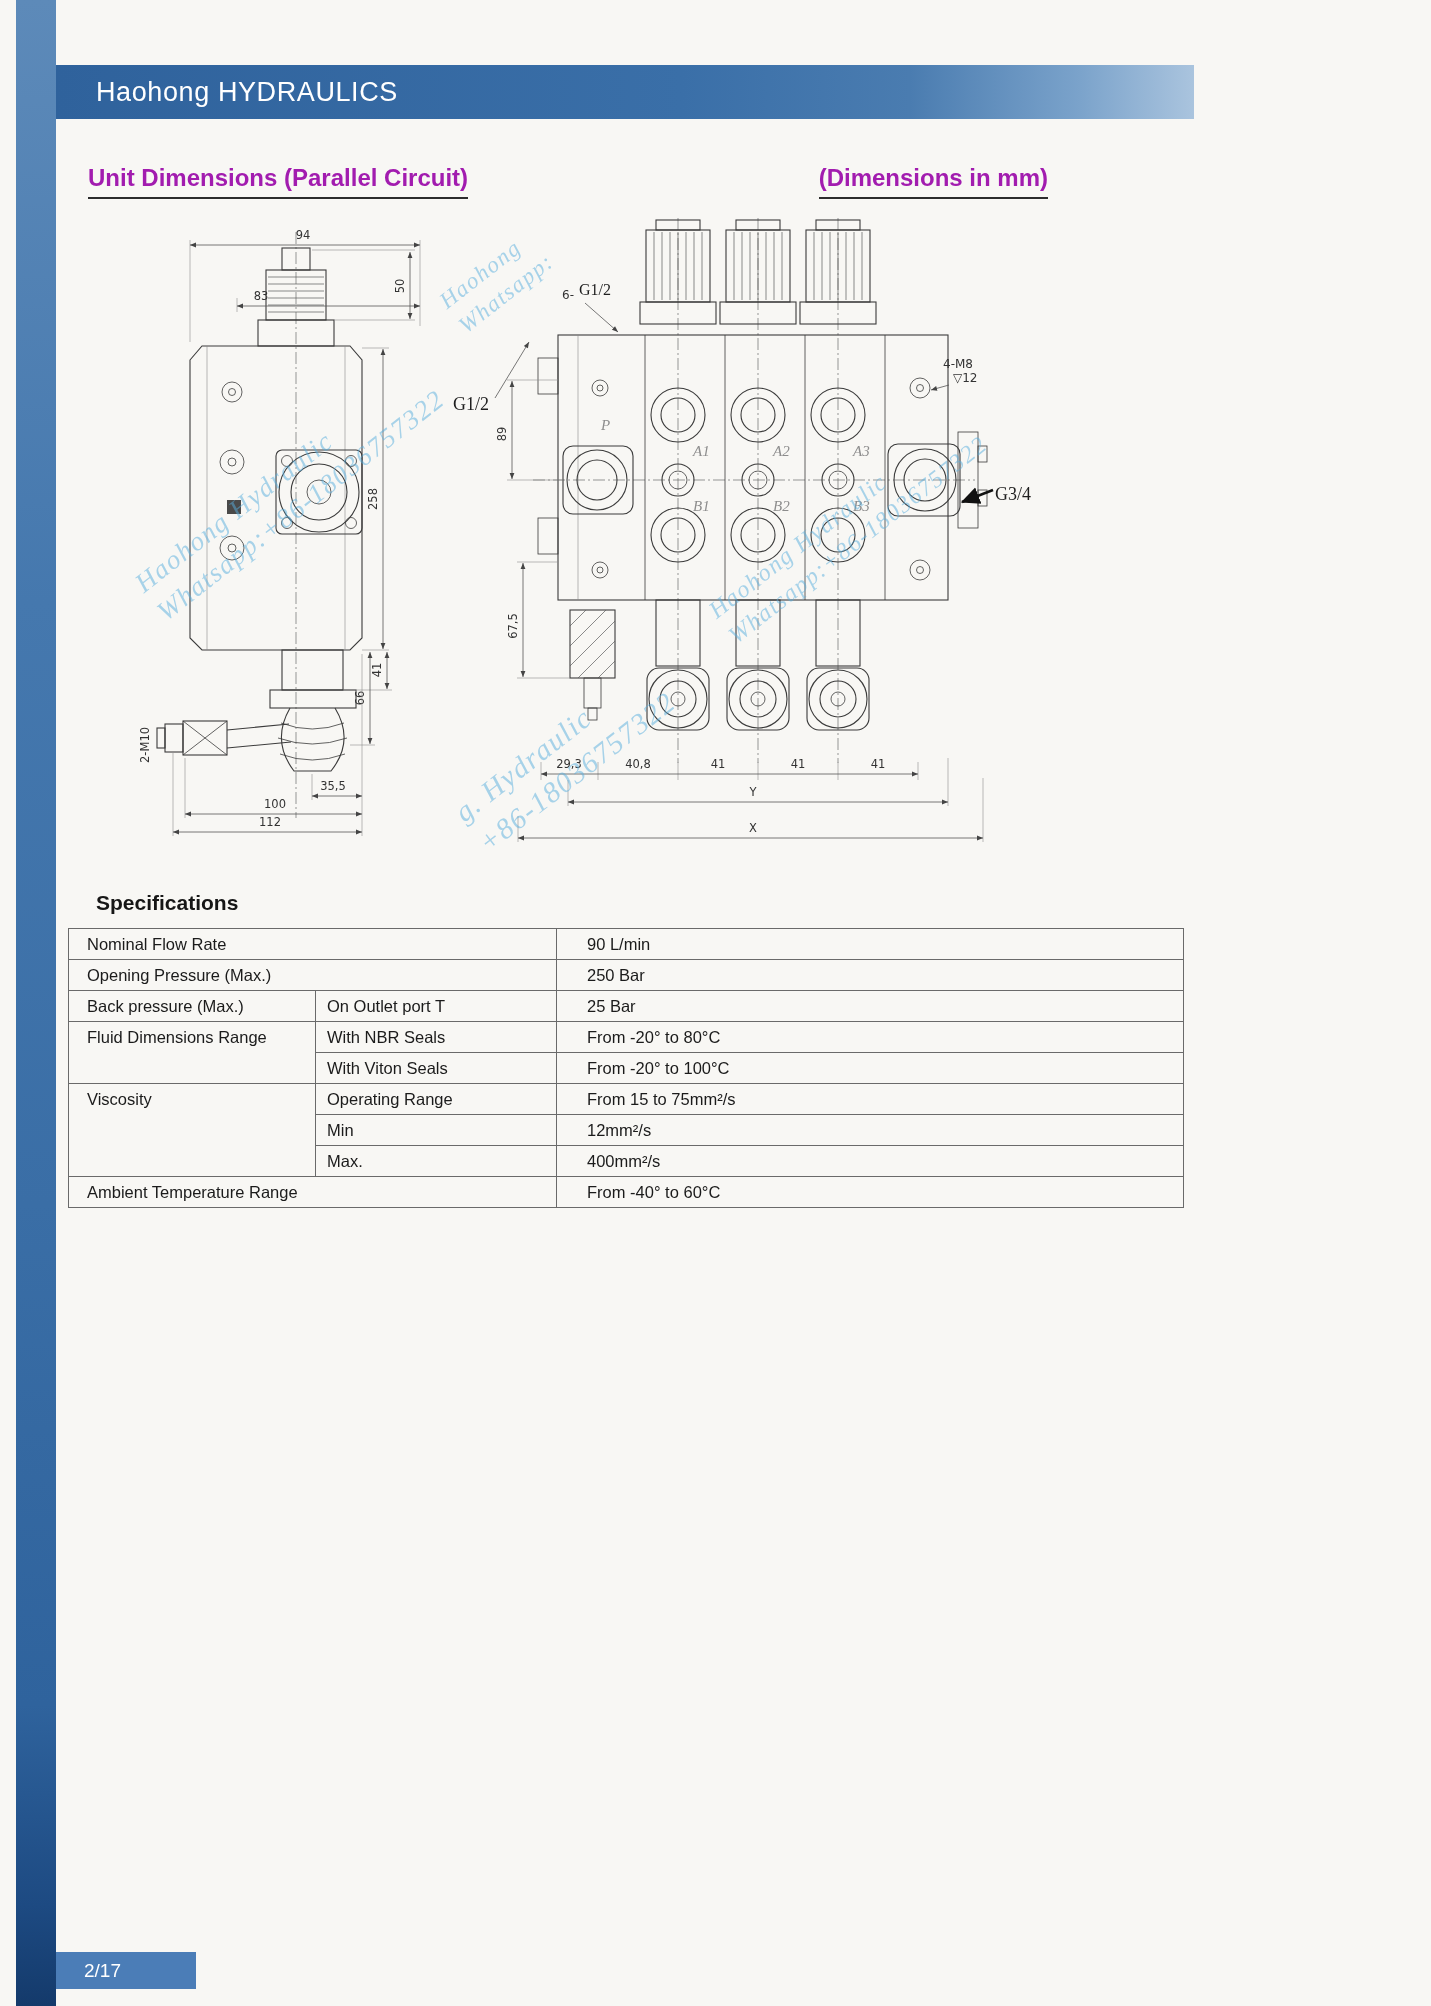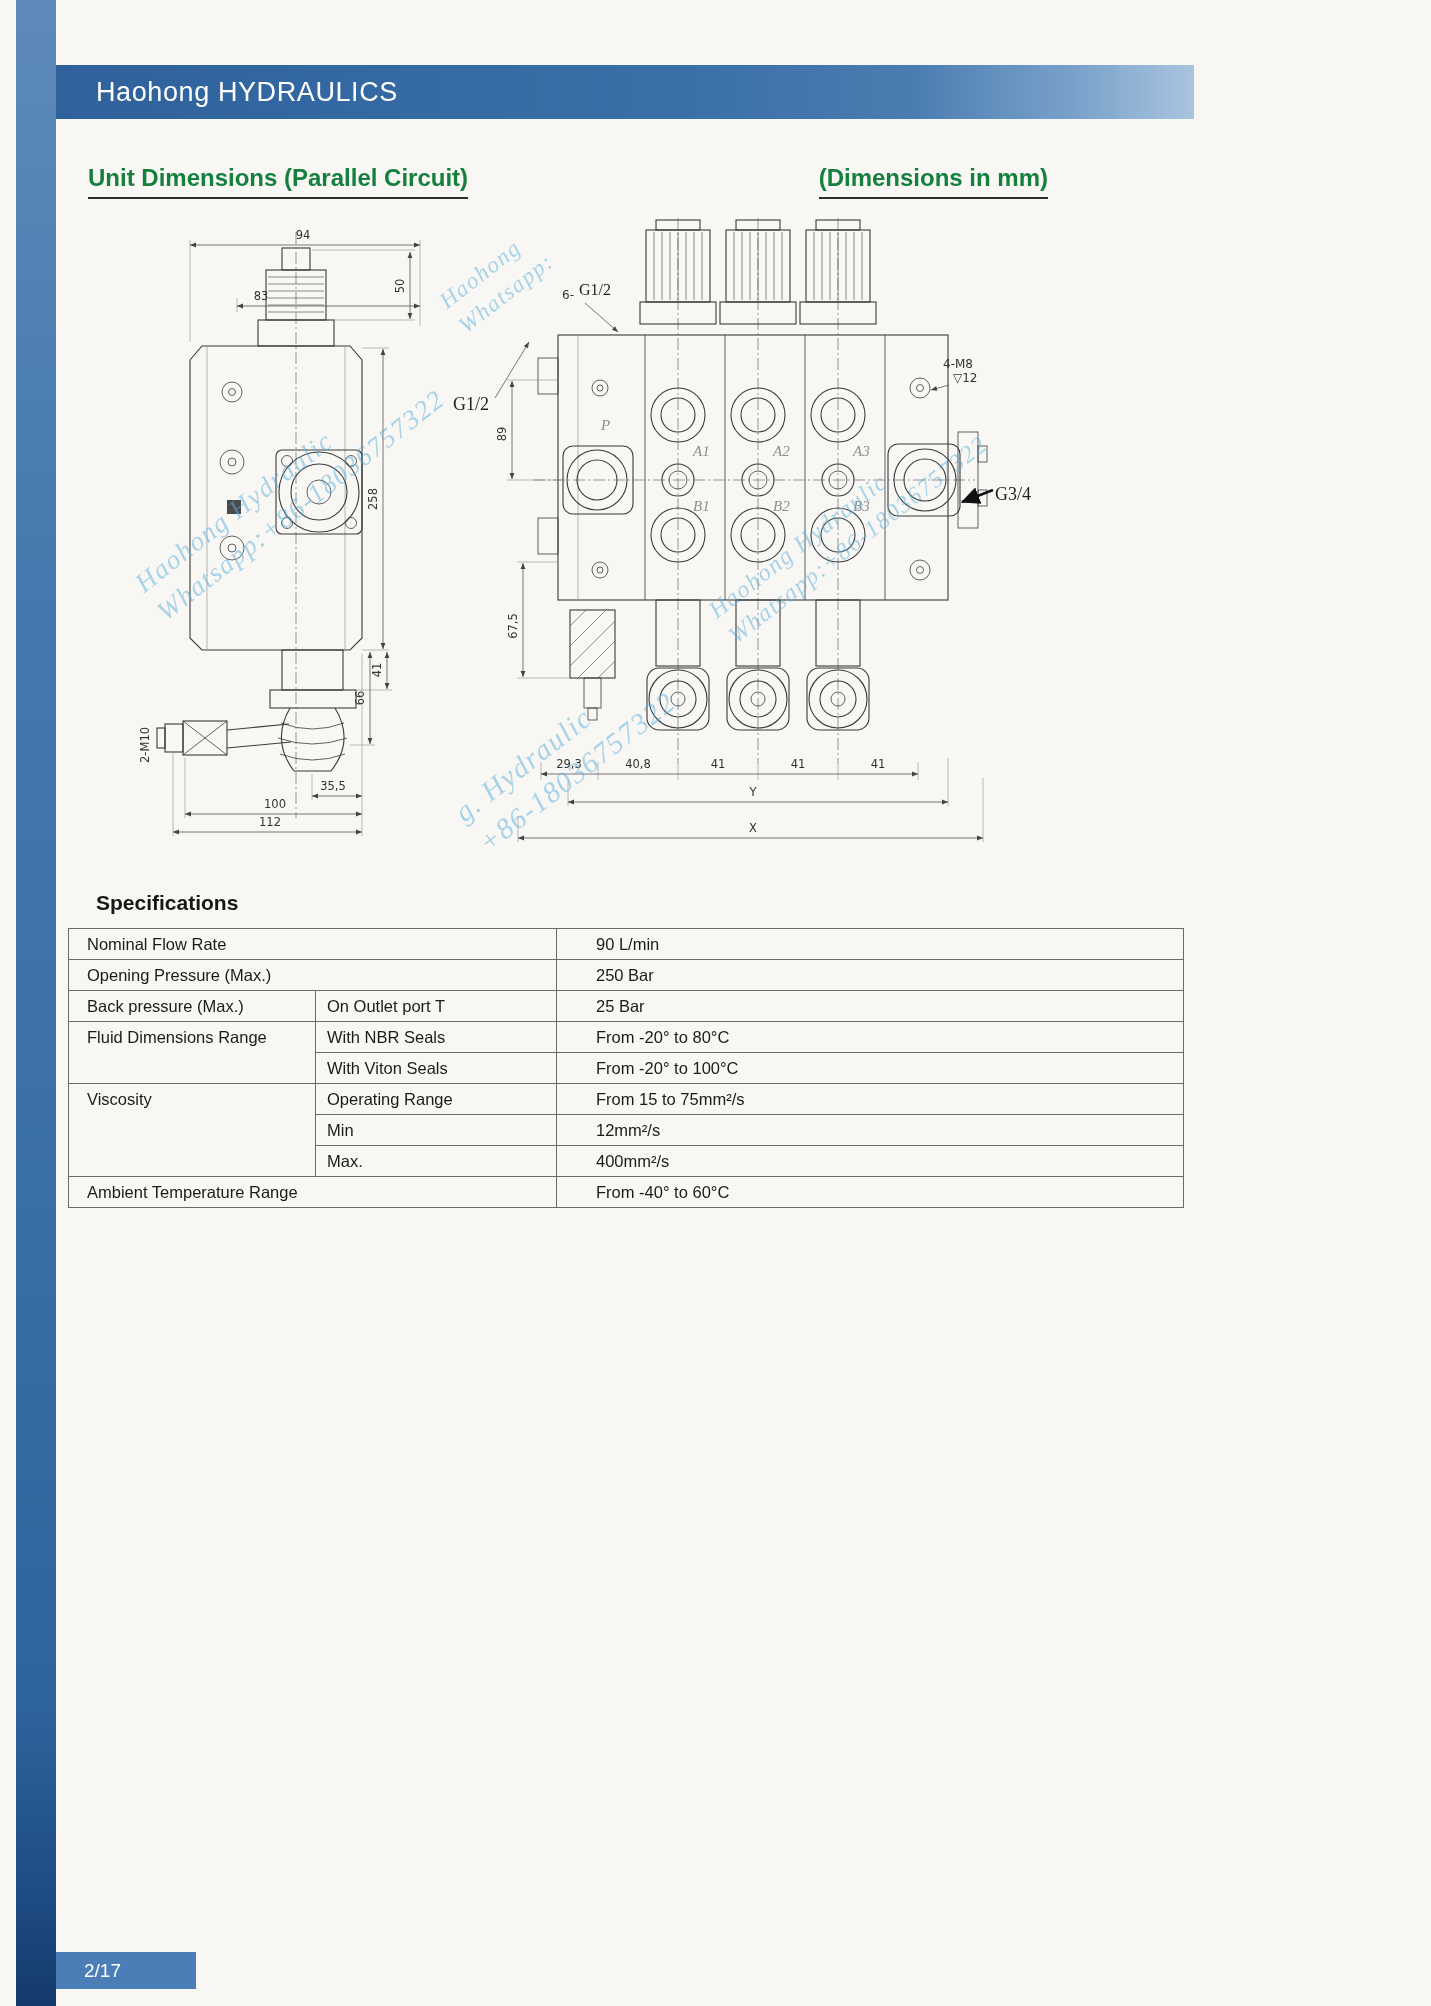--- a/index.html
+++ b/index.html
@@ -4,33 +4,33 @@
 <style>
   html,body{margin:0;padding:0;background:#e9e9e9;}
   .page{position:relative;width:1431px;height:2006px;background:#f8f7f4;overflow:hidden;
         font-family:"Liberation Sans",sans-serif;color:#1b1b1b;}
   .side-stripe{position:absolute;left:16px;top:0;width:40px;height:2006px;
         background:linear-gradient(180deg,#5d8ab9 0%,#4578ae 30%,#3a6ea6 60%,#2f639d 85%,#1d4a82 95%,#143a6b 100%);}
   .header-bar{position:absolute;left:56px;top:65px;width:1138px;height:54px;
         background:linear-gradient(90deg,#2f629c 0%,#3a6fa8 55%,#4a7cb0 75%,#7ba3cb 90%,#aac4de 100%);
         display:flex;align-items:center;}
   .brand{color:#ffffff;font-size:27px;letter-spacing:.6px;padding-left:40px;font-weight:500;white-space:nowrap;}
-  .title{position:absolute;top:164px;font-size:24px;font-weight:700;color:#15803d;
+  .title{position:absolute;top:164px;font-size:24px;font-weight:700;color:#a21caf;
         border-bottom:2.5px solid #2c2c2c;padding-bottom:5px;white-space:nowrap;}
   .title-left{left:88px;}
   .title-right{right:383px;}
   .draw{position:absolute;left:65px;top:218px;width:1310px;height:655px;}
   .wm{position:absolute;transform:rotate(-38deg);color:#58aede;opacity:.5;font-style:italic;
         font-family:"Liberation Serif",serif;white-space:nowrap;z-index:5;letter-spacing:1.5px;line-height:1.35;}
   .specs-heading{position:absolute;left:88px;top:883px;font-size:21px;font-weight:700;color:#161616;margin:8px;}
   .spec-table{position:absolute;left:68px;top:928px;width:1116px;border-collapse:collapse;
         font-size:16.5px;color:#1b1b1b;}
   .spec-table td{border:1px solid #6a6a6a;height:28px;padding:1px 8px 1px 18px;vertical-align:middle;}
   .spec-table td.c2{padding-left:11px;}
-  .spec-table td.c3{padding-left:39px;border-radius:10px;}
+  .spec-table td.c3{padding-left:30px;border-radius:10px;}
   .spec-table td.rspan{vertical-align:top;padding-top:6px;}
   .page-num{position:absolute;left:56px;top:1952px;width:140px;height:37px;background:#4b7db7;
         color:#fff;font-size:19px;display:flex;align-items:center;padding-left:28px;box-sizing:border-box;}
   
   .ol{fill:none;stroke:#3b3b3b;stroke-width:1.1;}
   .ol2{fill:none;stroke:#3b3b3b;stroke-width:.8;}
   .thin{fill:none;stroke:#8a8a8a;stroke-width:.6;}
   .dimline{fill:none;stroke:#555;stroke-width:.8;}
   .ext{stroke:#8f8f8f;stroke-width:.6;}
   .cl{fill:none;stroke:#6b6b6b;stroke-width:.7;stroke-dasharray:12 3 2 3;}

